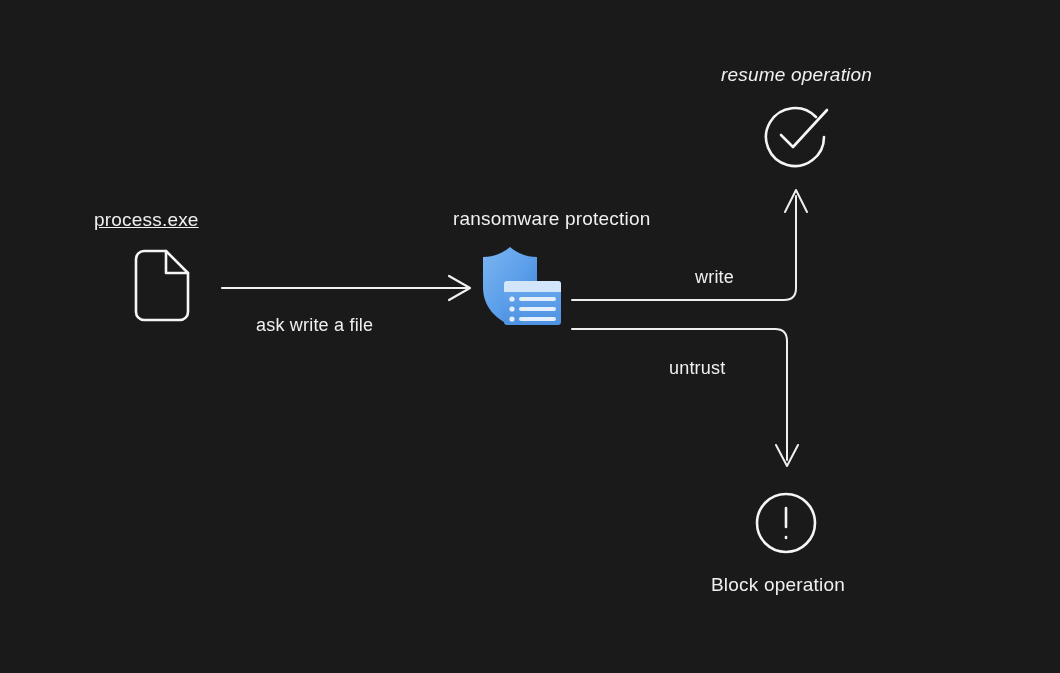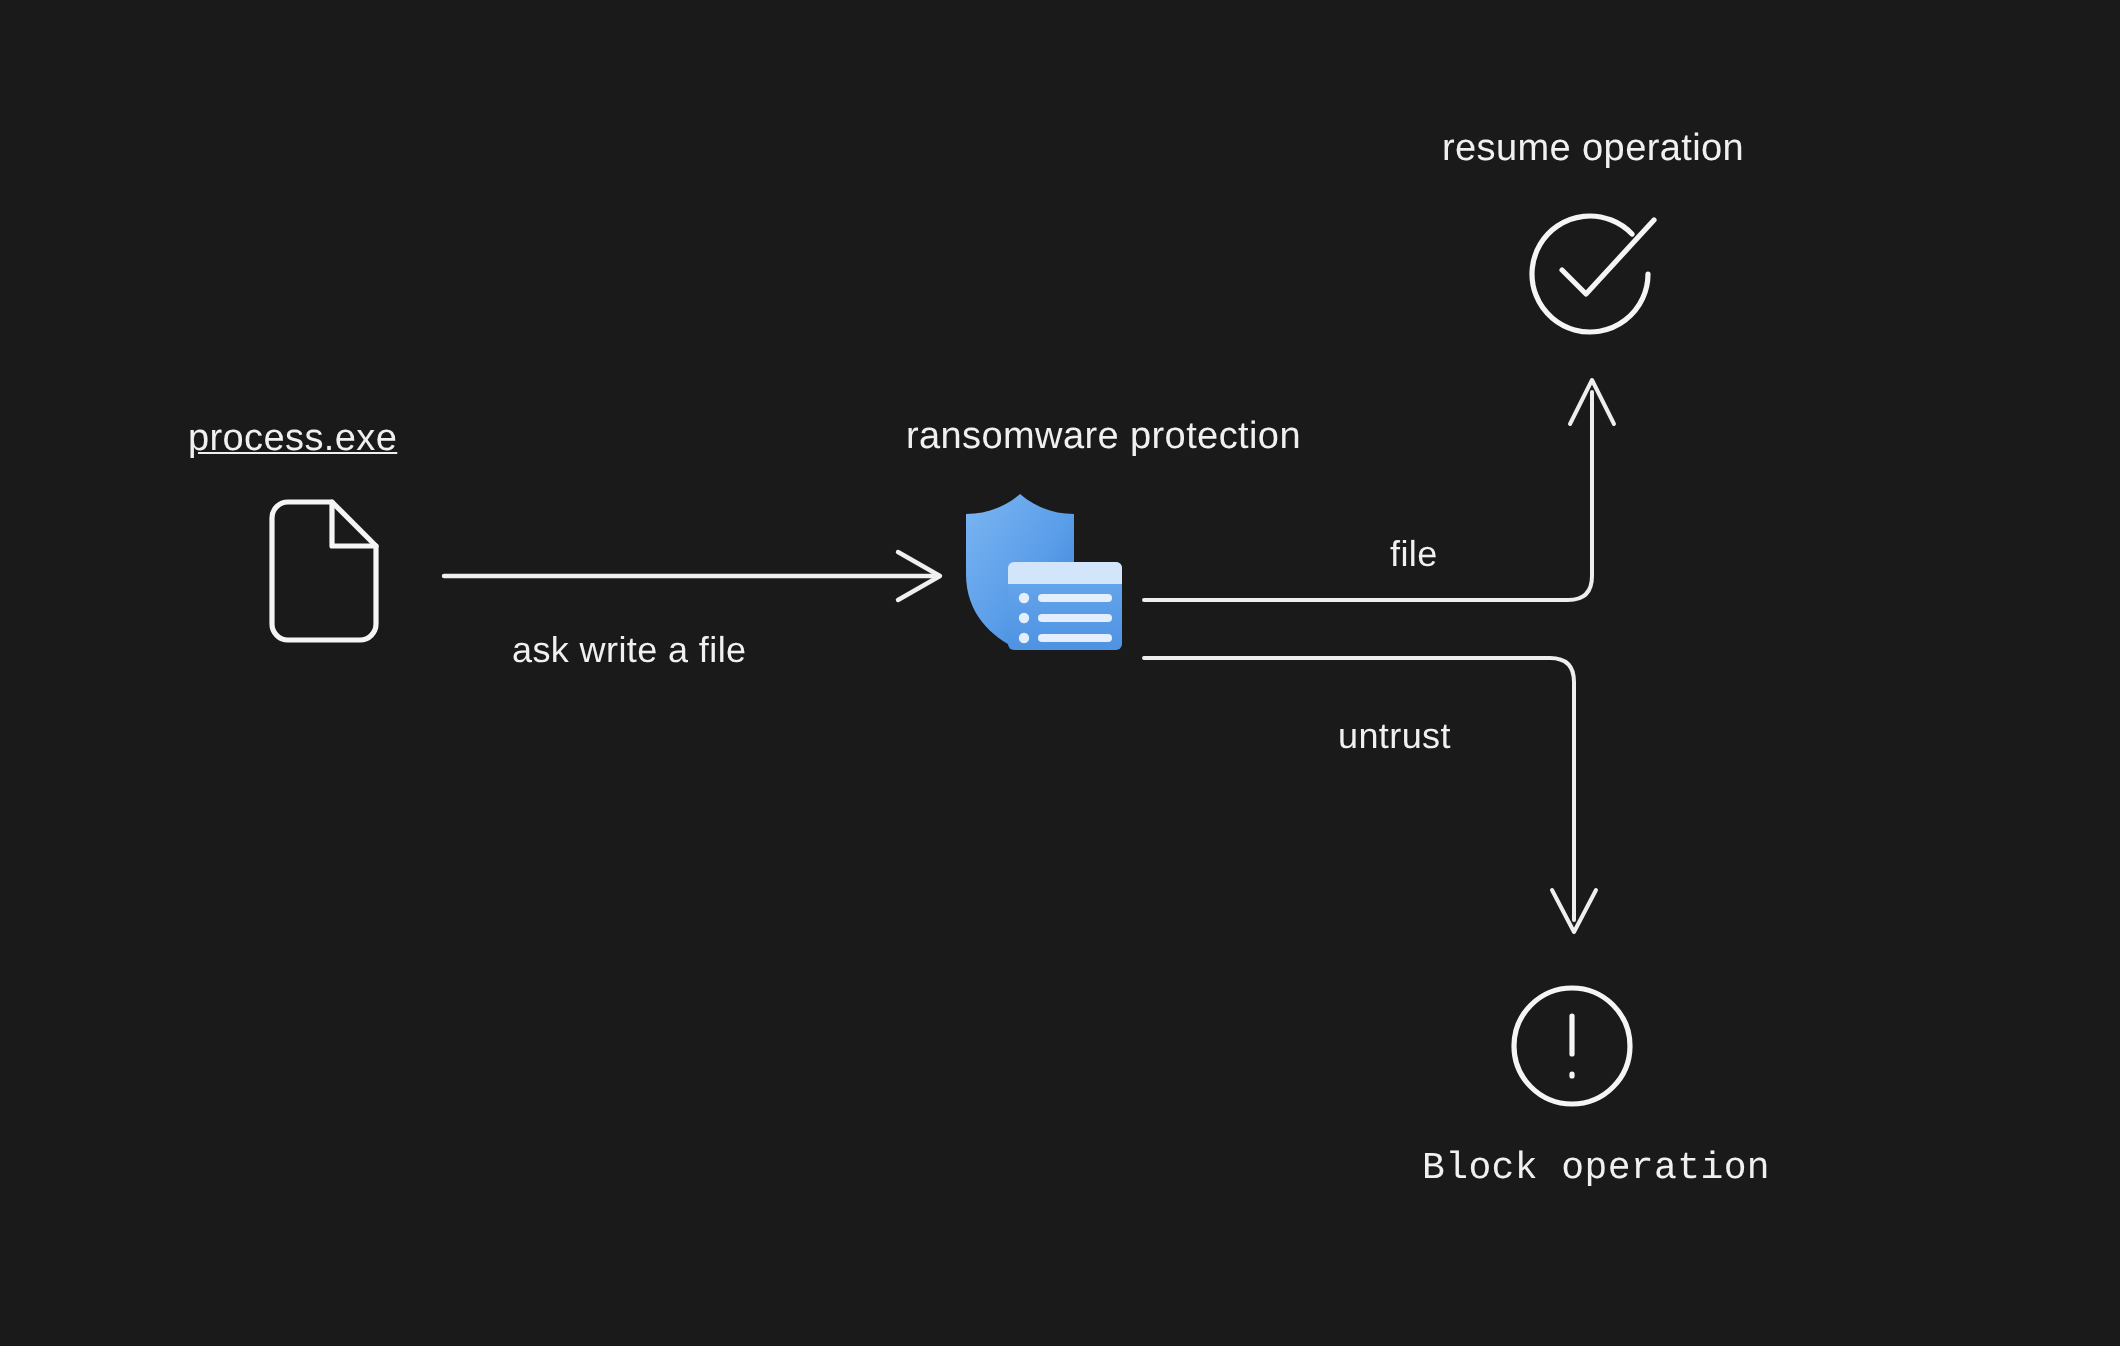--- a/index.html
+++ b/index.html
@@ -37,22 +37,22 @@
 
   .label-sm {
     font-size: 18px;
   }
 
   #label-process-exe   { left: 94px;  top: 210px; text-decoration: underline; }
   #label-ransomware    { left: 428px; top: 209px; margin-left: 25px; }
   #label-ask-write     { left: 256px; top: 305px; margin-top: 11px; }
   #label-trust         { left: 695px; top: 268px; }
   #label-untrust       { left: 669px; top: 359px; }
-  #label-resume        { left: 721px; top: 65px;  }
-  #label-block         { left: 711px; top: 575px; font-family: Liberation Mono, monospace; }
+  #label-resume        { left: 721px; top: 65px; font-style: italic;  }
+  #label-block         { left: 711px; top: 575px; }
 
   
   #edges-layer, #icons-layer {
     position: absolute;
     left: 0;
     top: 0;
     width: 1060px;
     height: 673px;
     pointer-events: none;
   }
@@ -180,21 +180,21 @@
       </g>
     </svg>
   </div>
 
   <div class="label" id="label-process-exe">process.exe</div>
 
   <div class="label" id="label-ransomware">ransomware protection</div>
 
   <div class="label label-sm" id="label-ask-write">ask write a file</div>
 
-  <div class="label label-sm" id="label-trust">file</div>
+  <div class="label label-sm" id="label-trust">write</div>
 
   <div class="label label-sm" id="label-untrust">untrust</div>
 
   <div class="label" id="label-resume">resume operation</div>
 
   <div class="label" id="label-block">Block operation</div>
 
 </div>
 
 </body></html>

